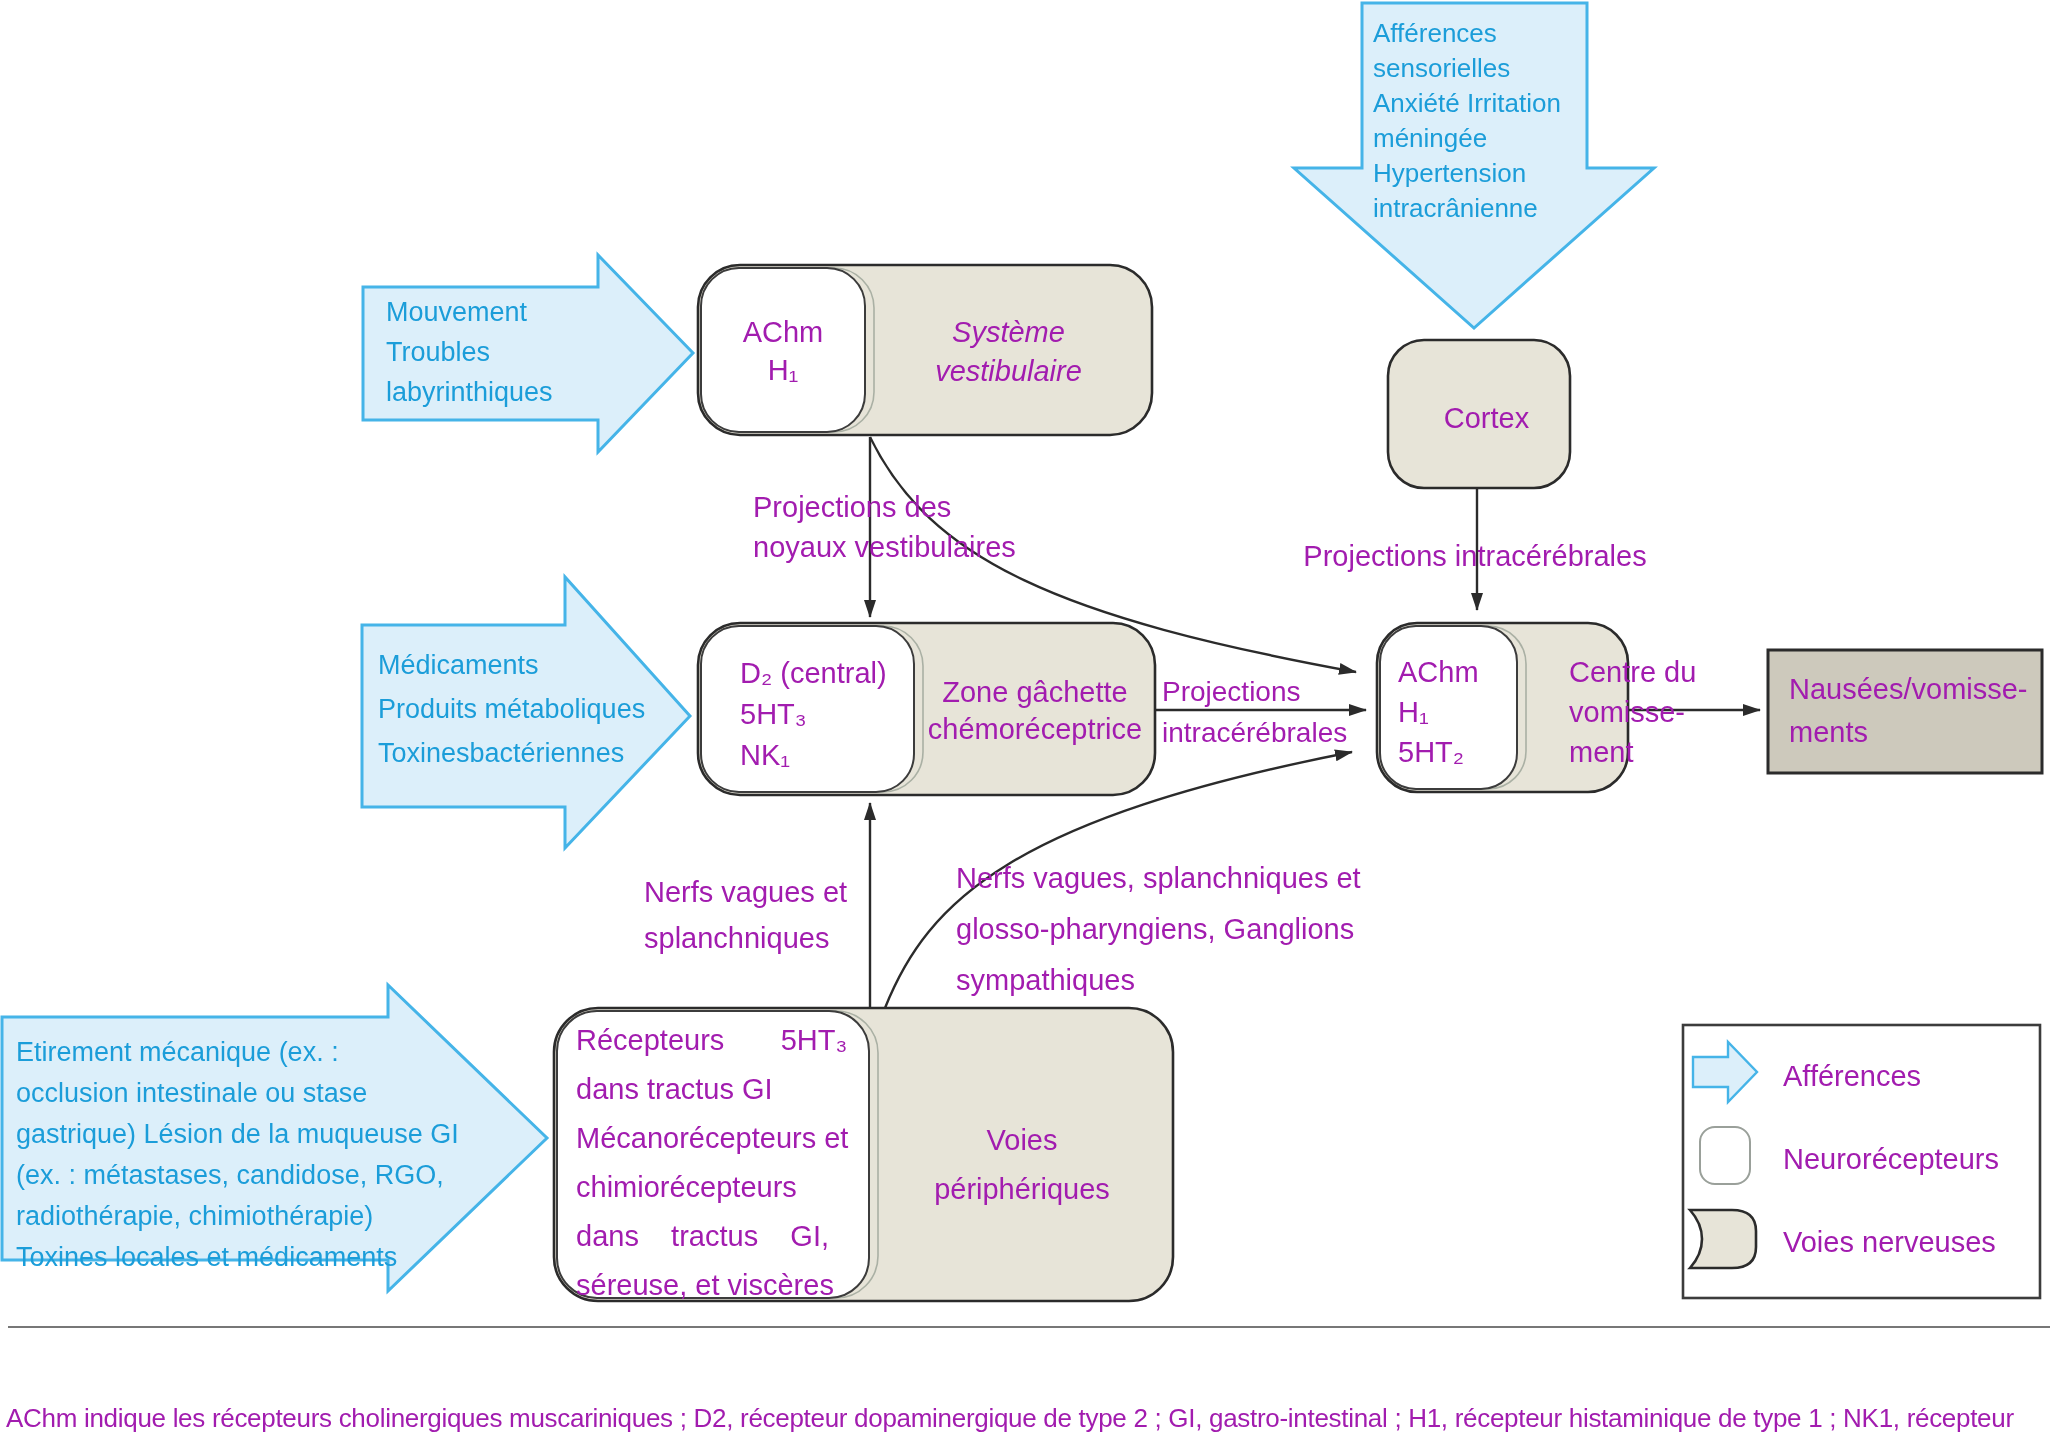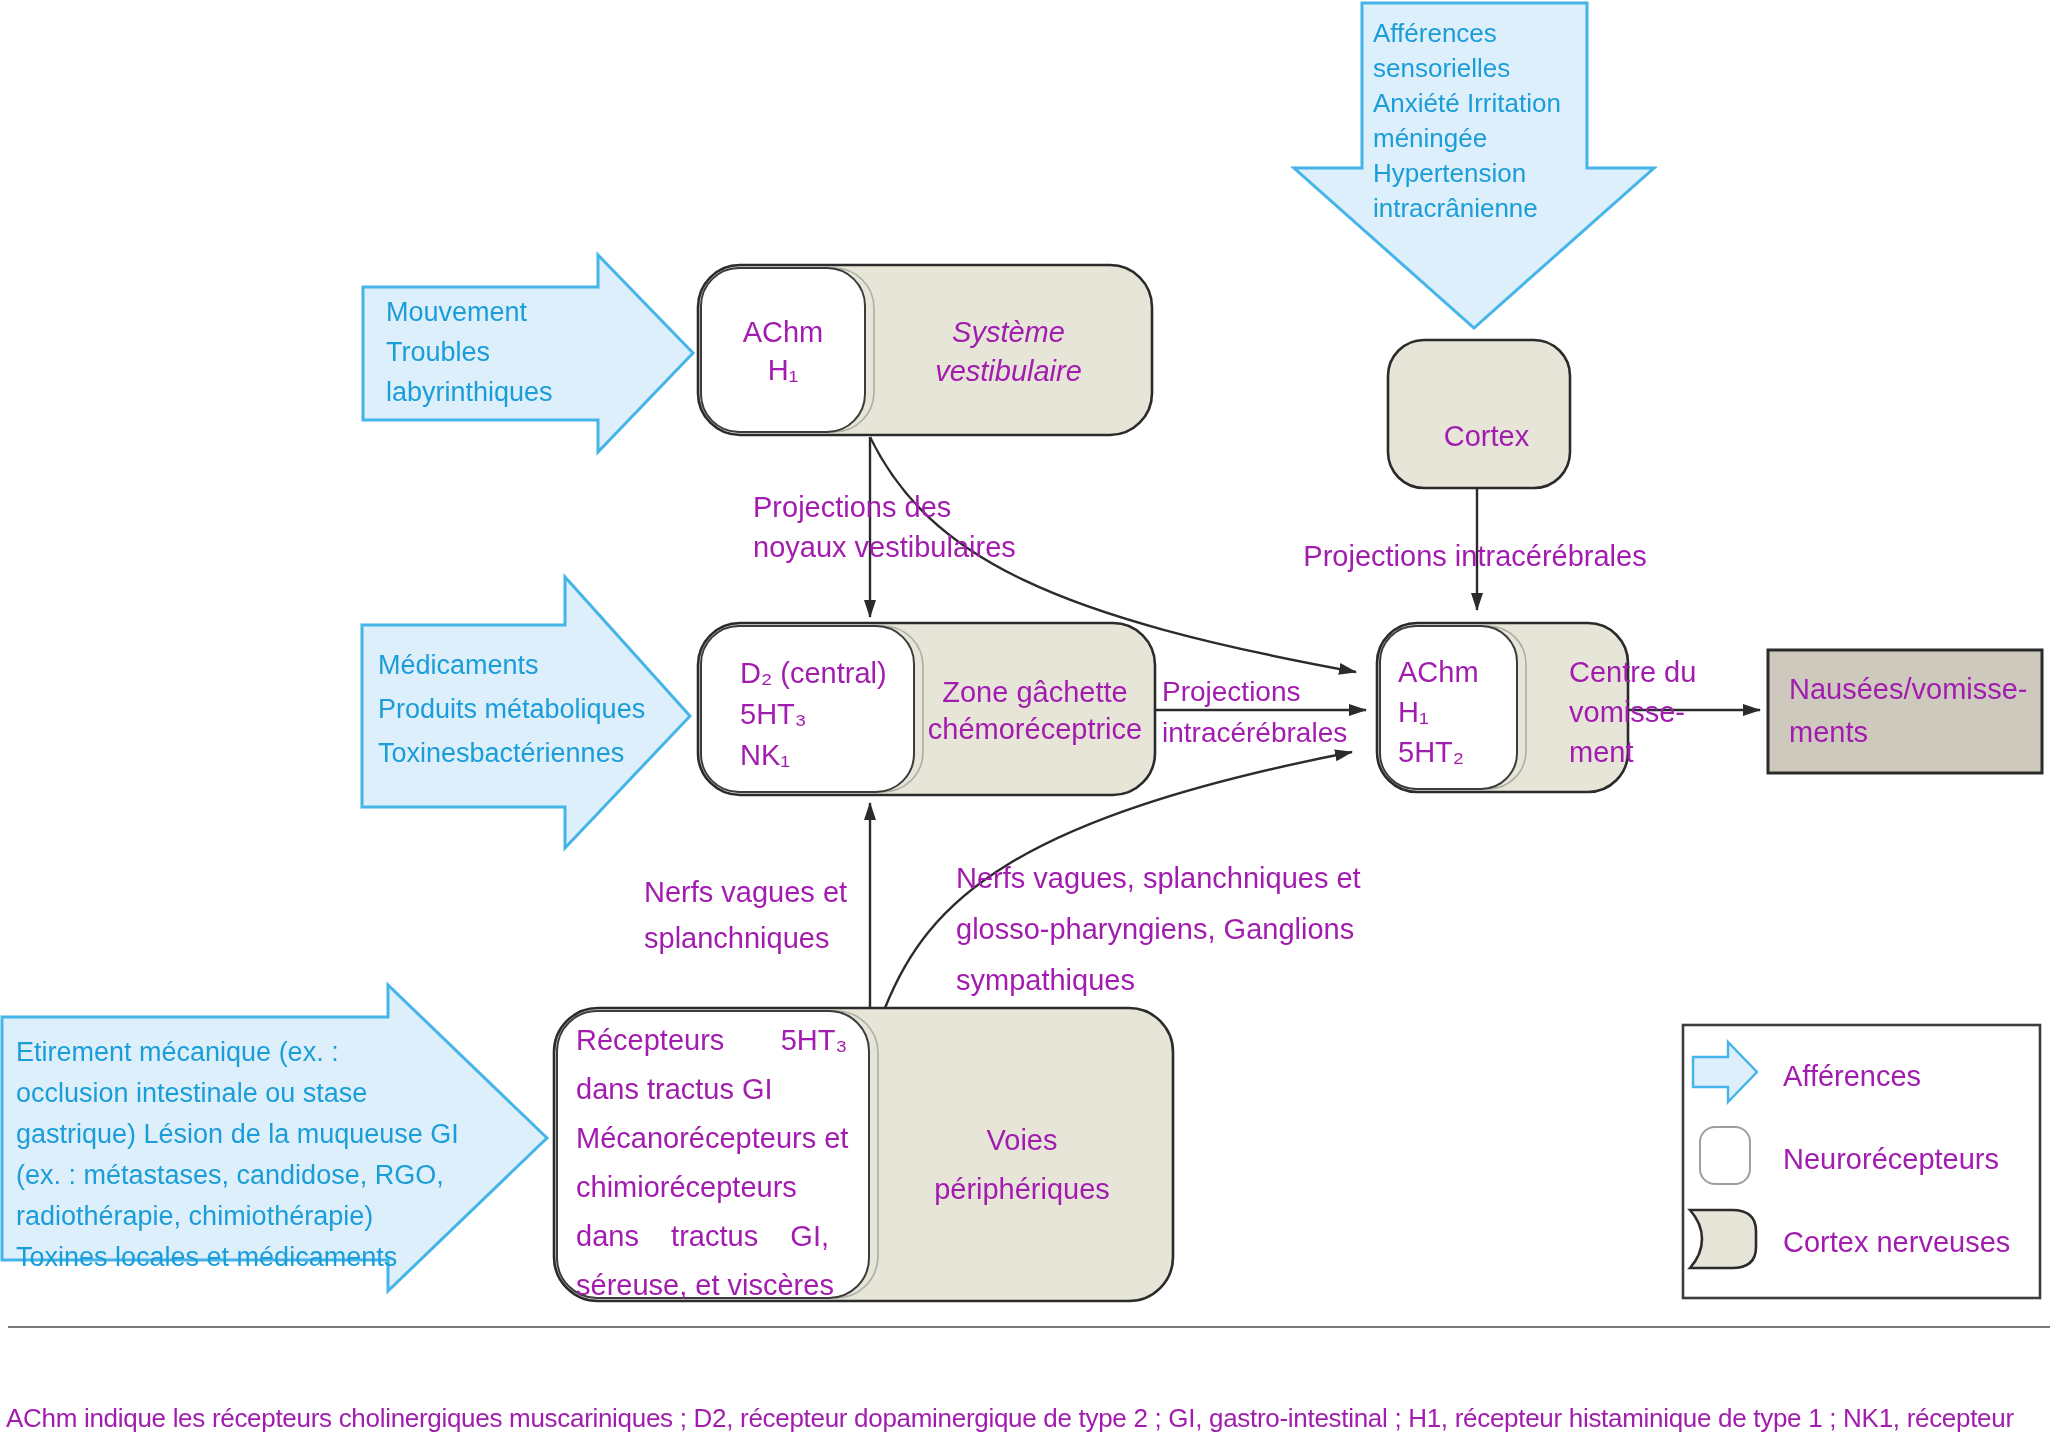--- a/index.html
+++ b/index.html
@@ -116,21 +116,21 @@
 
   <div class="t ctr" style="left:701px; top:313px; width:164px; line-height:38px;">AChm
 H₁</div>
 
   <div class="t ctr" style="left:865px; top:313px; width:287px; line-height:39px;font-style:italic;">Système
 vestibulaire</div>
 
   <div class="t" style="left:753px; top:487px; line-height:40px;">Projections des
 noyaux vestibulaires</div>
 
-  <div class="t ctr" style="left:1388px; top:398px; width:197px;margin-top:18px;">Cortex</div>
+  <div class="t ctr" style="left:1388px; top:398px; width:197px;">Cortex</div>
 
   <div class="t ctr" style="left:1300px; top:536px; width:350px;">Projections intracérébrales</div>
 
   <div class="t" style="left:740px; top:653px; line-height:41px;">D₂ (central)
 5HT₃
 NK₁</div>
 
   <div class="t ctr" style="left:915px; top:674px; width:240px; line-height:37px;">Zone gâchette
 chémoréceptrice</div>
 
@@ -160,18 +160,18 @@
 Mécanorécepteurs et
 chimiorécepteurs
 dans    tractus    GI,
 séreuse, et viscères</div>
 
   <div class="t ctr" style="left:872px; top:1116px; width:300px; line-height:49px;">Voies
 périphériques</div>
 
   <div class="t" style="left:1783px; top:1056px;">Afférences</div>
   <div class="t" style="left:1783px; top:1139px;">Neurorécepteurs</div>
-  <div class="t" style="left:1783px; top:1222px;">Cortex nerveuses</div>
+  <div class="t" style="left:1783px; top:1222px;">Voies nerveuses</div>
 
   <div class="t footnote" style="left:6px; top:1358px;margin-top:41px;">AChm indique les récepteurs cholinergiques muscariniques ; D2, récepteur dopaminergique de type 2 ; GI, gastro-intestinal ; H1, récepteur histaminique de type 1 ; NK1, récepteur
 de la neurokinine de type 1 ; RGO, reflux gastro-oesophagien ; 5HT2, récepteur de la 5-hydroxytryptamine de type 2 ; et 5HT3, récepteur de la 5-hydroxytryptamine de type 3.</div>
 
 </div>
 
 </body></html>

